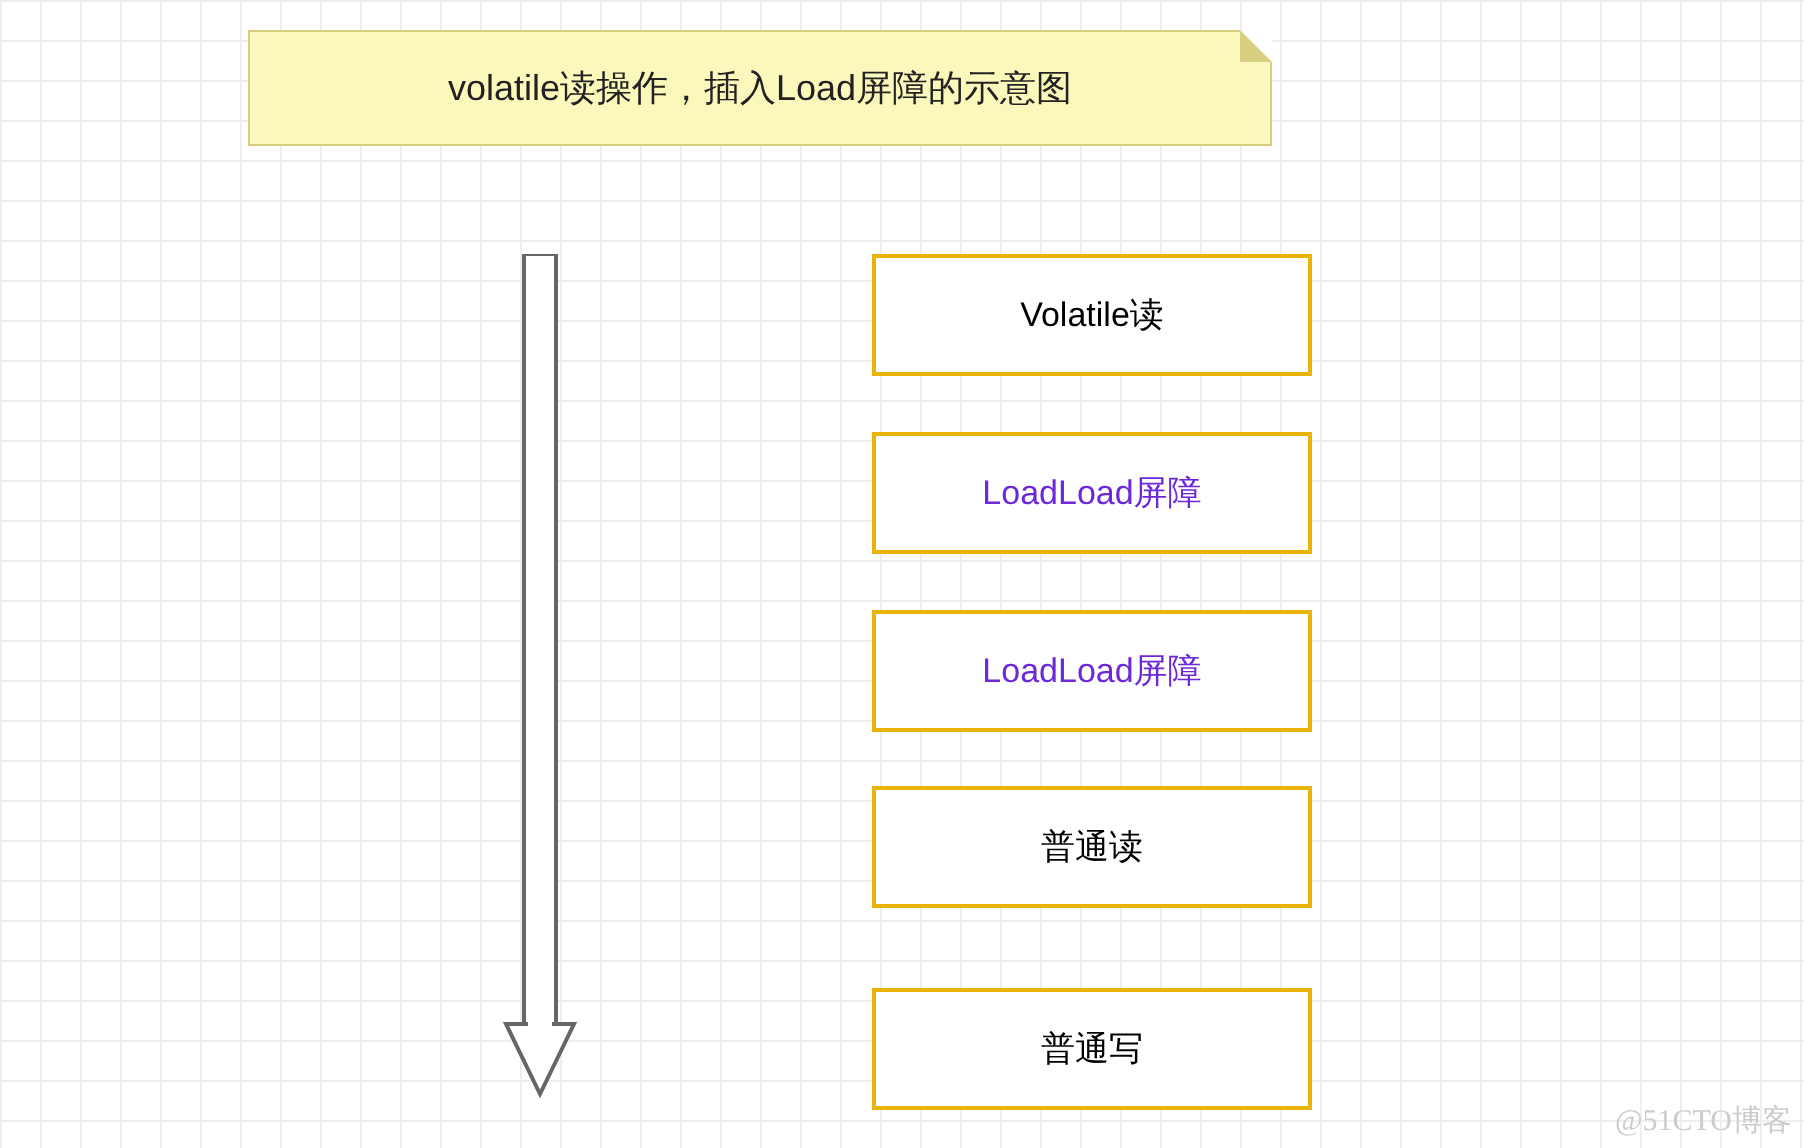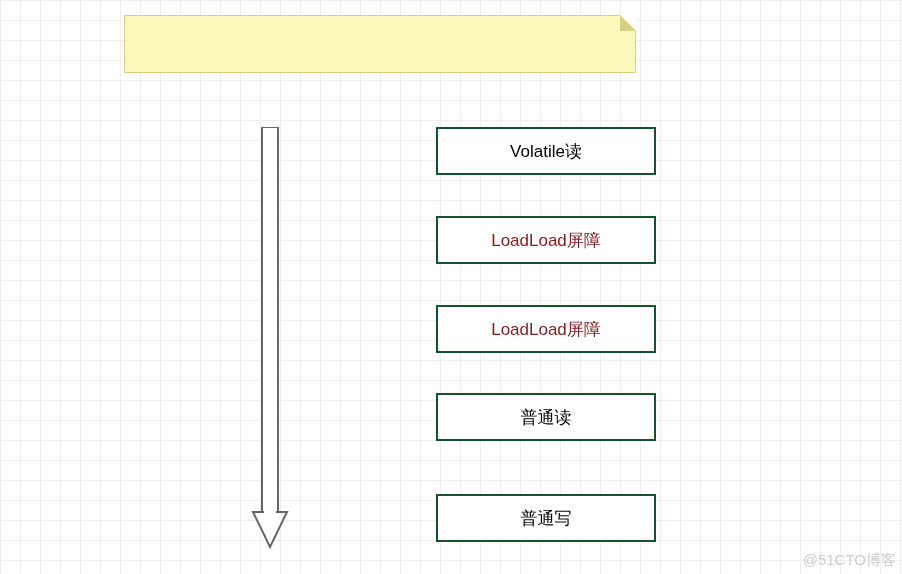--- a/index.html
+++ b/index.html
@@ -11,32 +11,33 @@
       linear-gradient(#e2e2e2 1px,transparent 1px),
       linear-gradient(90deg,#e2e2e2 1px,transparent 1px);
     background-size:20px 20px,20px 20px,100px 100px,100px 100px;
     background-position:0 0,0 0,0 0,0 0;
     position:relative;}
   .title-box{position:absolute;left:124px;top:15px;width:512px;height:58px;
     background:#fbf8bc;border:1px solid #d8d080;box-sizing:border-box;
     display:flex;align-items:center;justify-content:center;font-size:18px;color:#222;}
   .corner{position:absolute;right:-1px;top:-1px;width:0;height:0;
     border-left:16px solid #d8d080;border-top:16px solid #fff;}
-  .node{position:absolute;left:436px;width:220px;height:48px;box-sizing:border-box;
-    border:2px solid #14532d;background:#fff;display:flex;align-items:center;justify-content:center;
+  .node{position:absolute;left:436px;width:220px;height:61px;box-sizing:border-box;
+    border:2px solid #eab308;background:#fff;display:flex;align-items:center;justify-content:center;
     font-size:17px;color:#000;}
-  .node.blue{color:#7f1d1d;text-align:right;}
+  .node.blue{color:#6d28d9;text-align:right;}
   .arrow-svg{position:absolute;left:245px;top:127px;}
   .watermark{position:absolute;right:6px;bottom:4px;color:#ccc;font-size:15px;
-    font-family:Liberation Sans, sans-serif;}
+    font-family:Liberation Serif, serif;}
 </style>
 </head>
 <body>
 
 <div class="title-box">
+  <span>volatile读操作，插入Load屏障的示意图</span>
   <div class="corner"></div>
 </div>
 
 <svg class="arrow-svg" width="50" height="424">
   <rect x="17" y="0" width="16" height="385" fill="#fff" stroke="#666" stroke-width="2"></rect>
   <polygon points="8,385 42,385 25,420" fill="#fff" stroke="#666" stroke-width="2"></polygon>
   <rect x="19" y="380" width="12" height="8" fill="#fff" stroke="none"></rect>
 </svg>
 
 <div class="node" style="top:127px">

